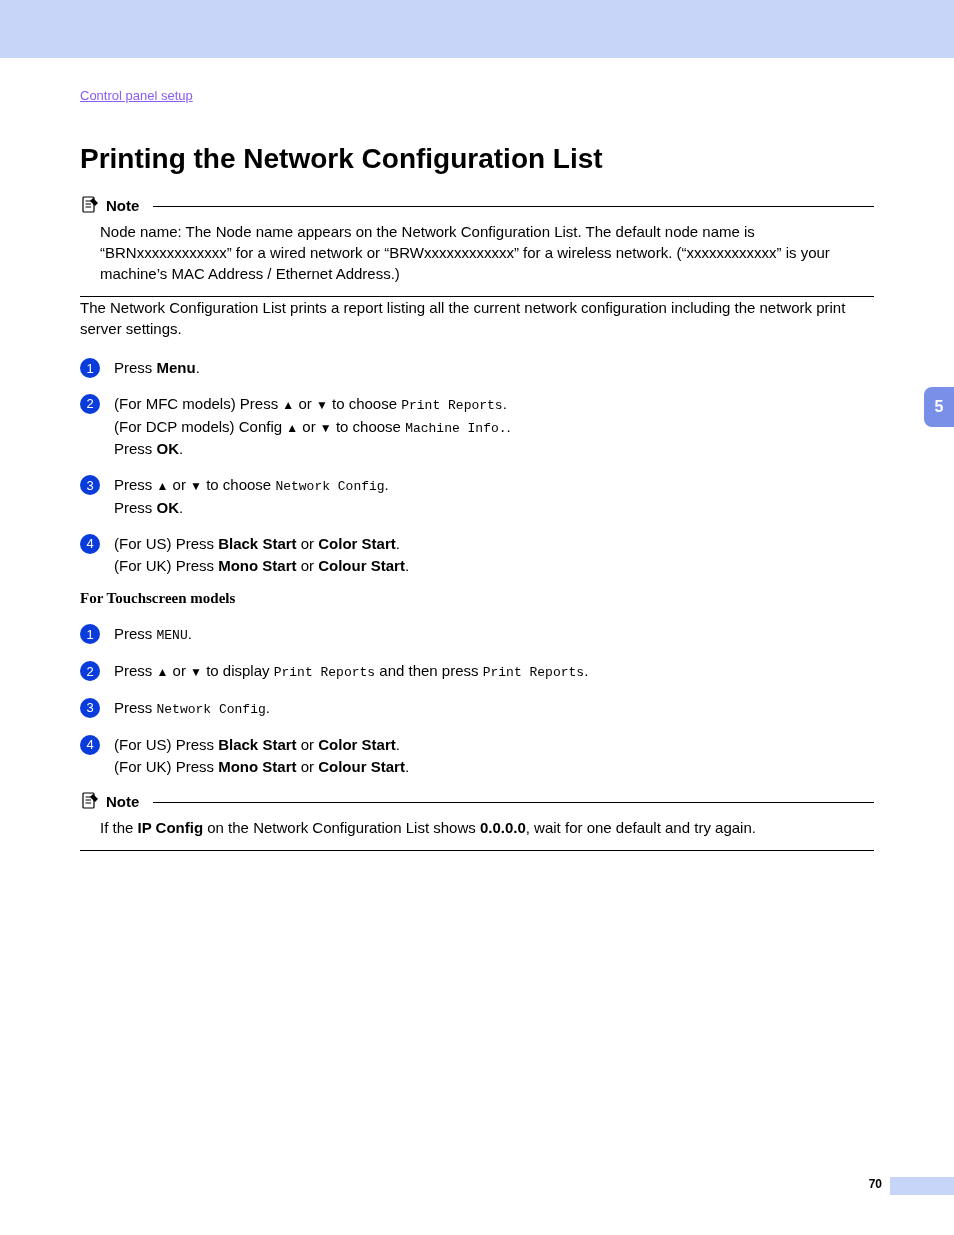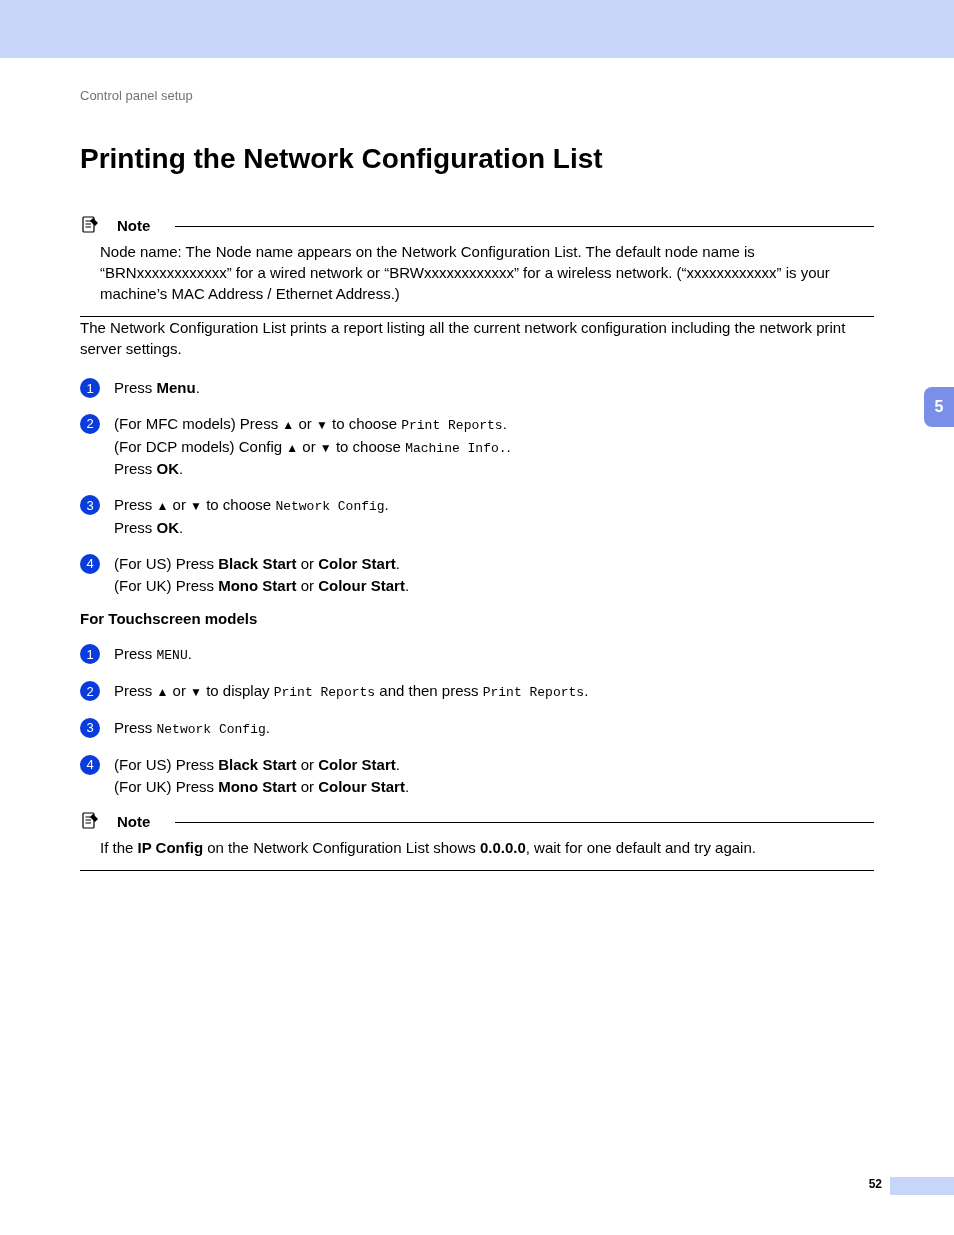--- a/index.html
+++ b/index.html
@@ -15,32 +15,33 @@
     .top-bar {
       background: #c7d6f8;
       height: 58px;
       width: 100%;
     }
     .content {
       padding: 30px 80px 0 80px;
     }
     .breadcrumb {
       font-size: 13px;
-      color: #737373;
+      color: #8b5cf6;
       margin-bottom: 40px;
+      text-decoration: underline;
     }
     h1 {
       font-size: 28px;
       font-weight: bold;
-      margin-bottom: 40px;
+      margin-bottom: 20px;
     }
     .note-header {
       display: flex;
       align-items: center;
-      gap: 17px;
+      gap: 6px;
       margin-bottom: 6px;
     }
     .note-header .icon {
       width: 20px;
       height: 20px;
       display: inline-flex;
       align-items: center;
       justify-content: center;
     }
     .note-header .note-label {
@@ -82,20 +83,21 @@
       justify-content: center;
       flex-shrink: 0;
       margin-top: 1px;
     }
     .step .text {
       line-height: 1.45;
     }
     .subhead {
       font-weight: bold;
       margin: 8px 0 16px 0;
+      font-family: Liberation Serif, serif;
     }
     .tab-marker {
       position: absolute;
       right: 0;
       top: 387px;
       width: 30px;
       height: 40px;
       background: #7a90e8;
       border-top-left-radius: 8px;
       border-bottom-left-radius: 8px;
@@ -231,13 +233,13 @@
     <span class="note-label">Note</span>
     <span class="line"></span>
   </div>
   <div class="note-body">
     <span>If the </span><b>IP Config</b><span> on the Network Configuration List shows </span><b>0.0.0.0</b><span>, wait for one default and try again.</span>
   </div>
 </div>
 
 <div class="tab-marker">5</div>
 <div class="page-accent"></div>
-<div class="page-number">52</div>
+<div class="page-number">70</div>
 
 </body></html>

